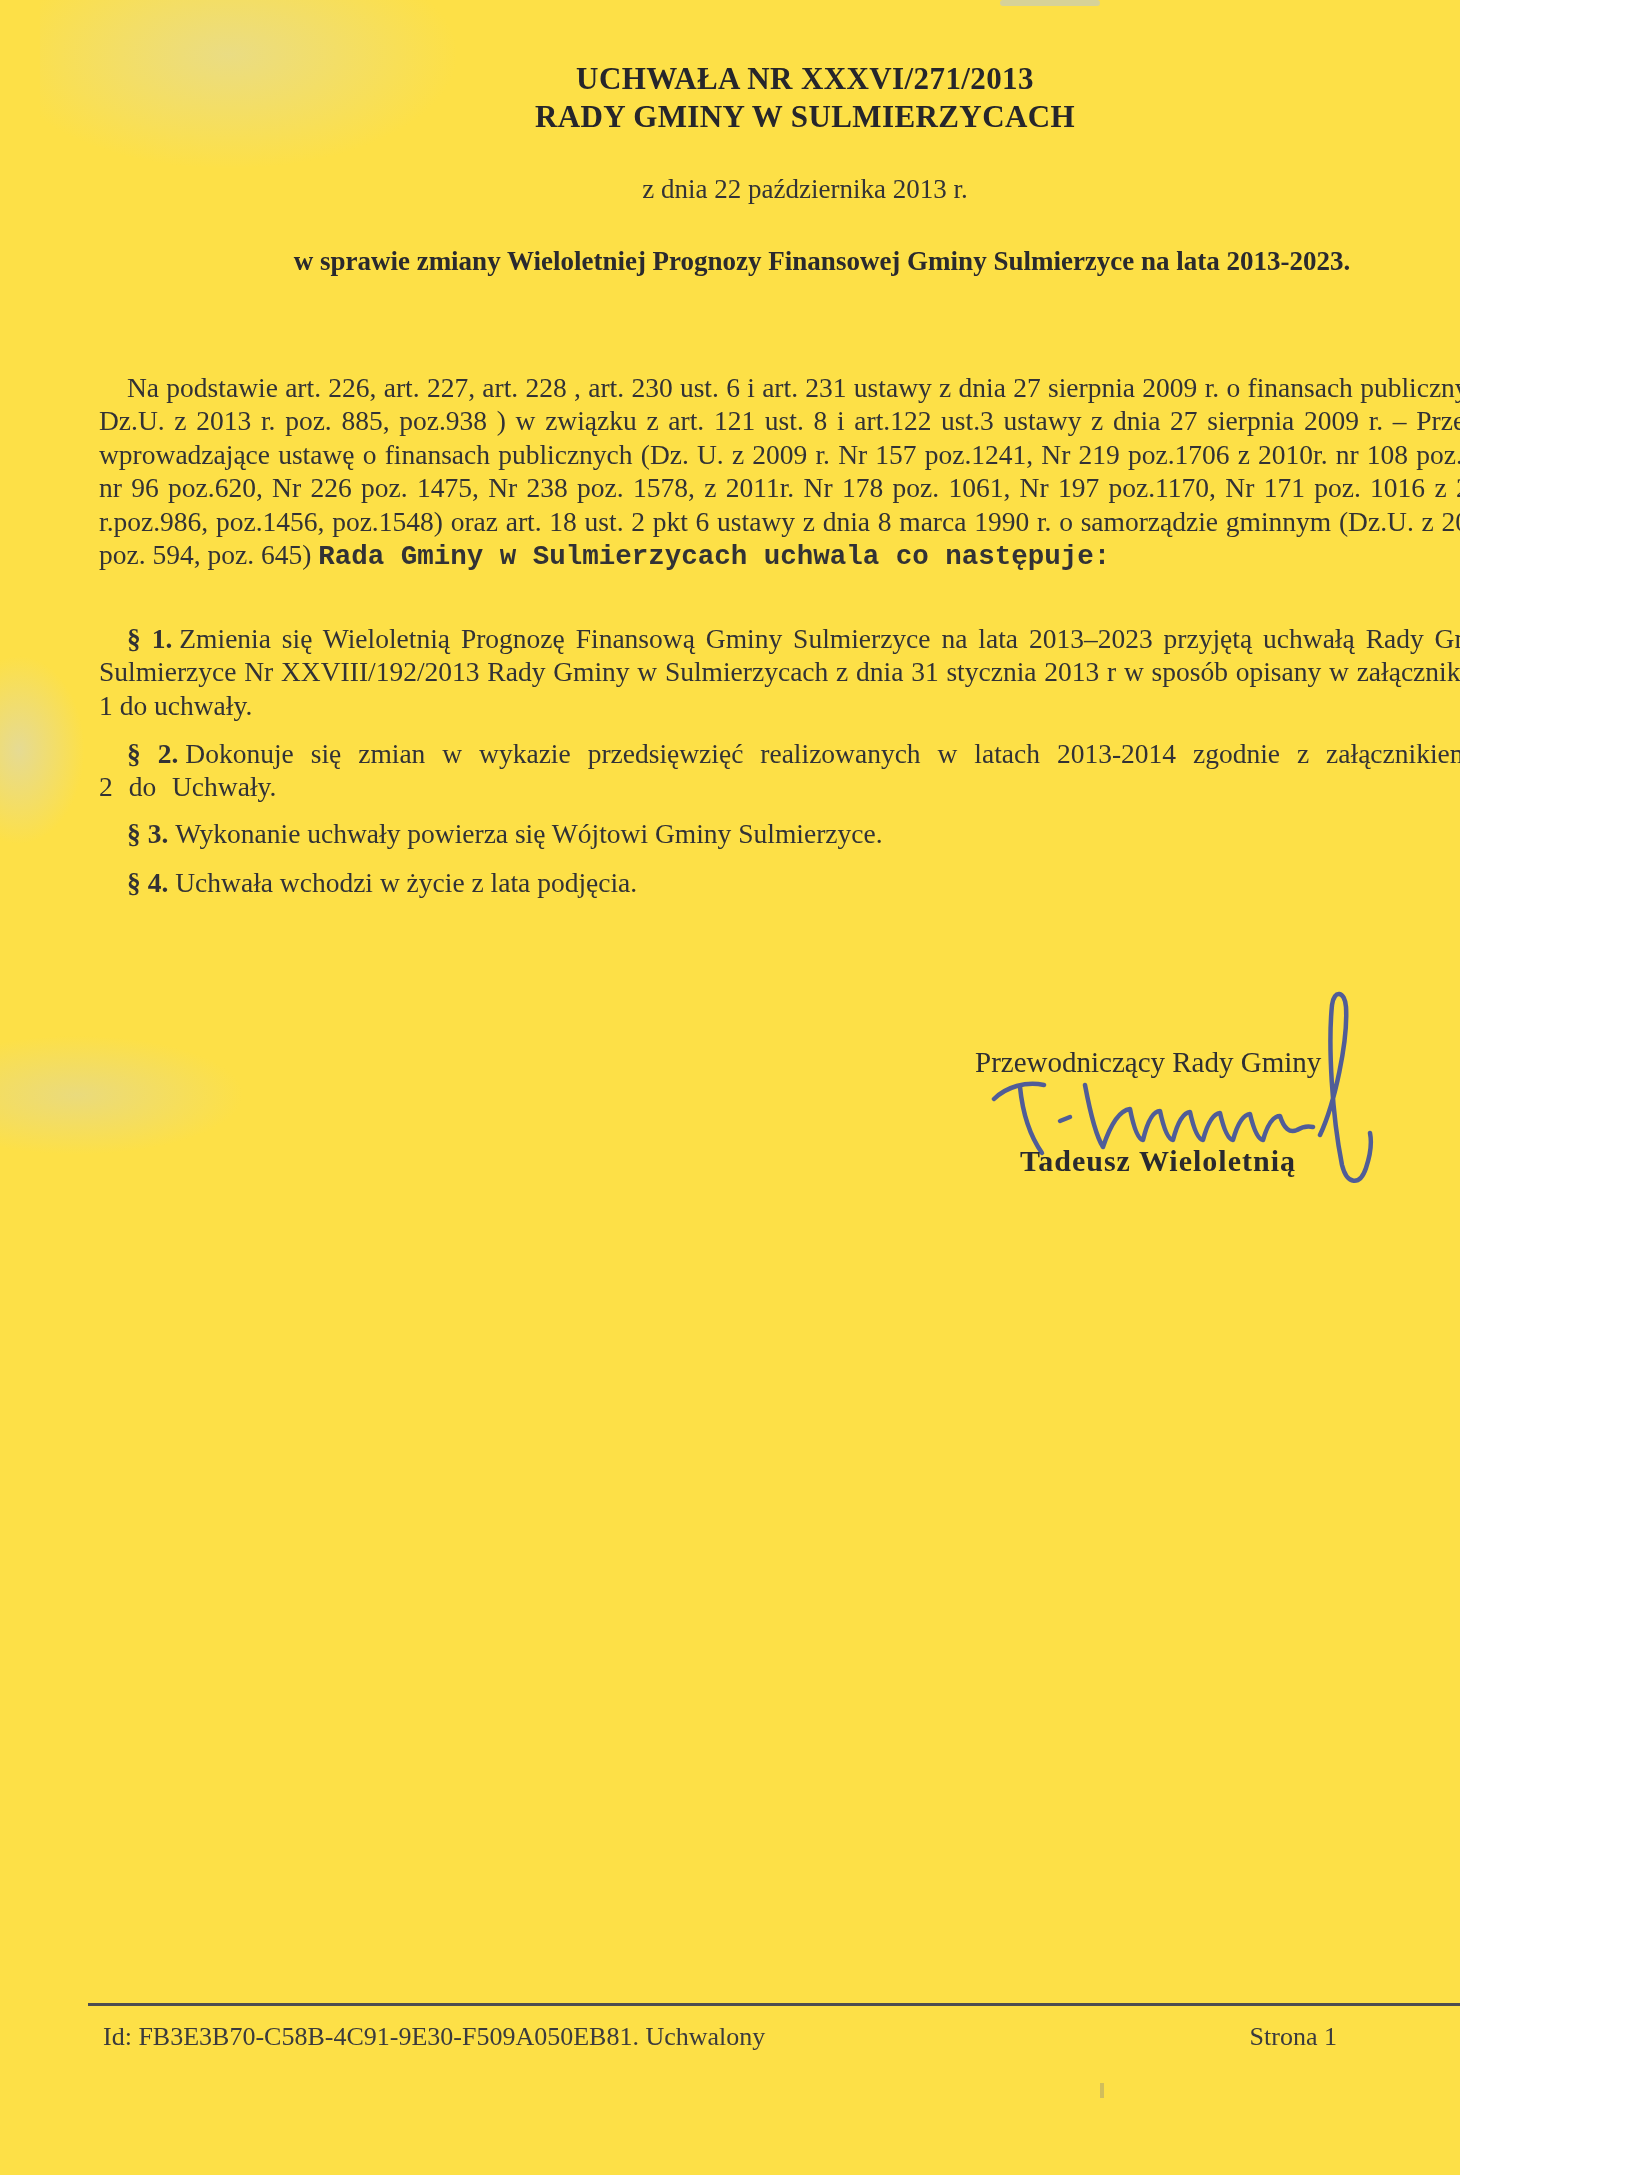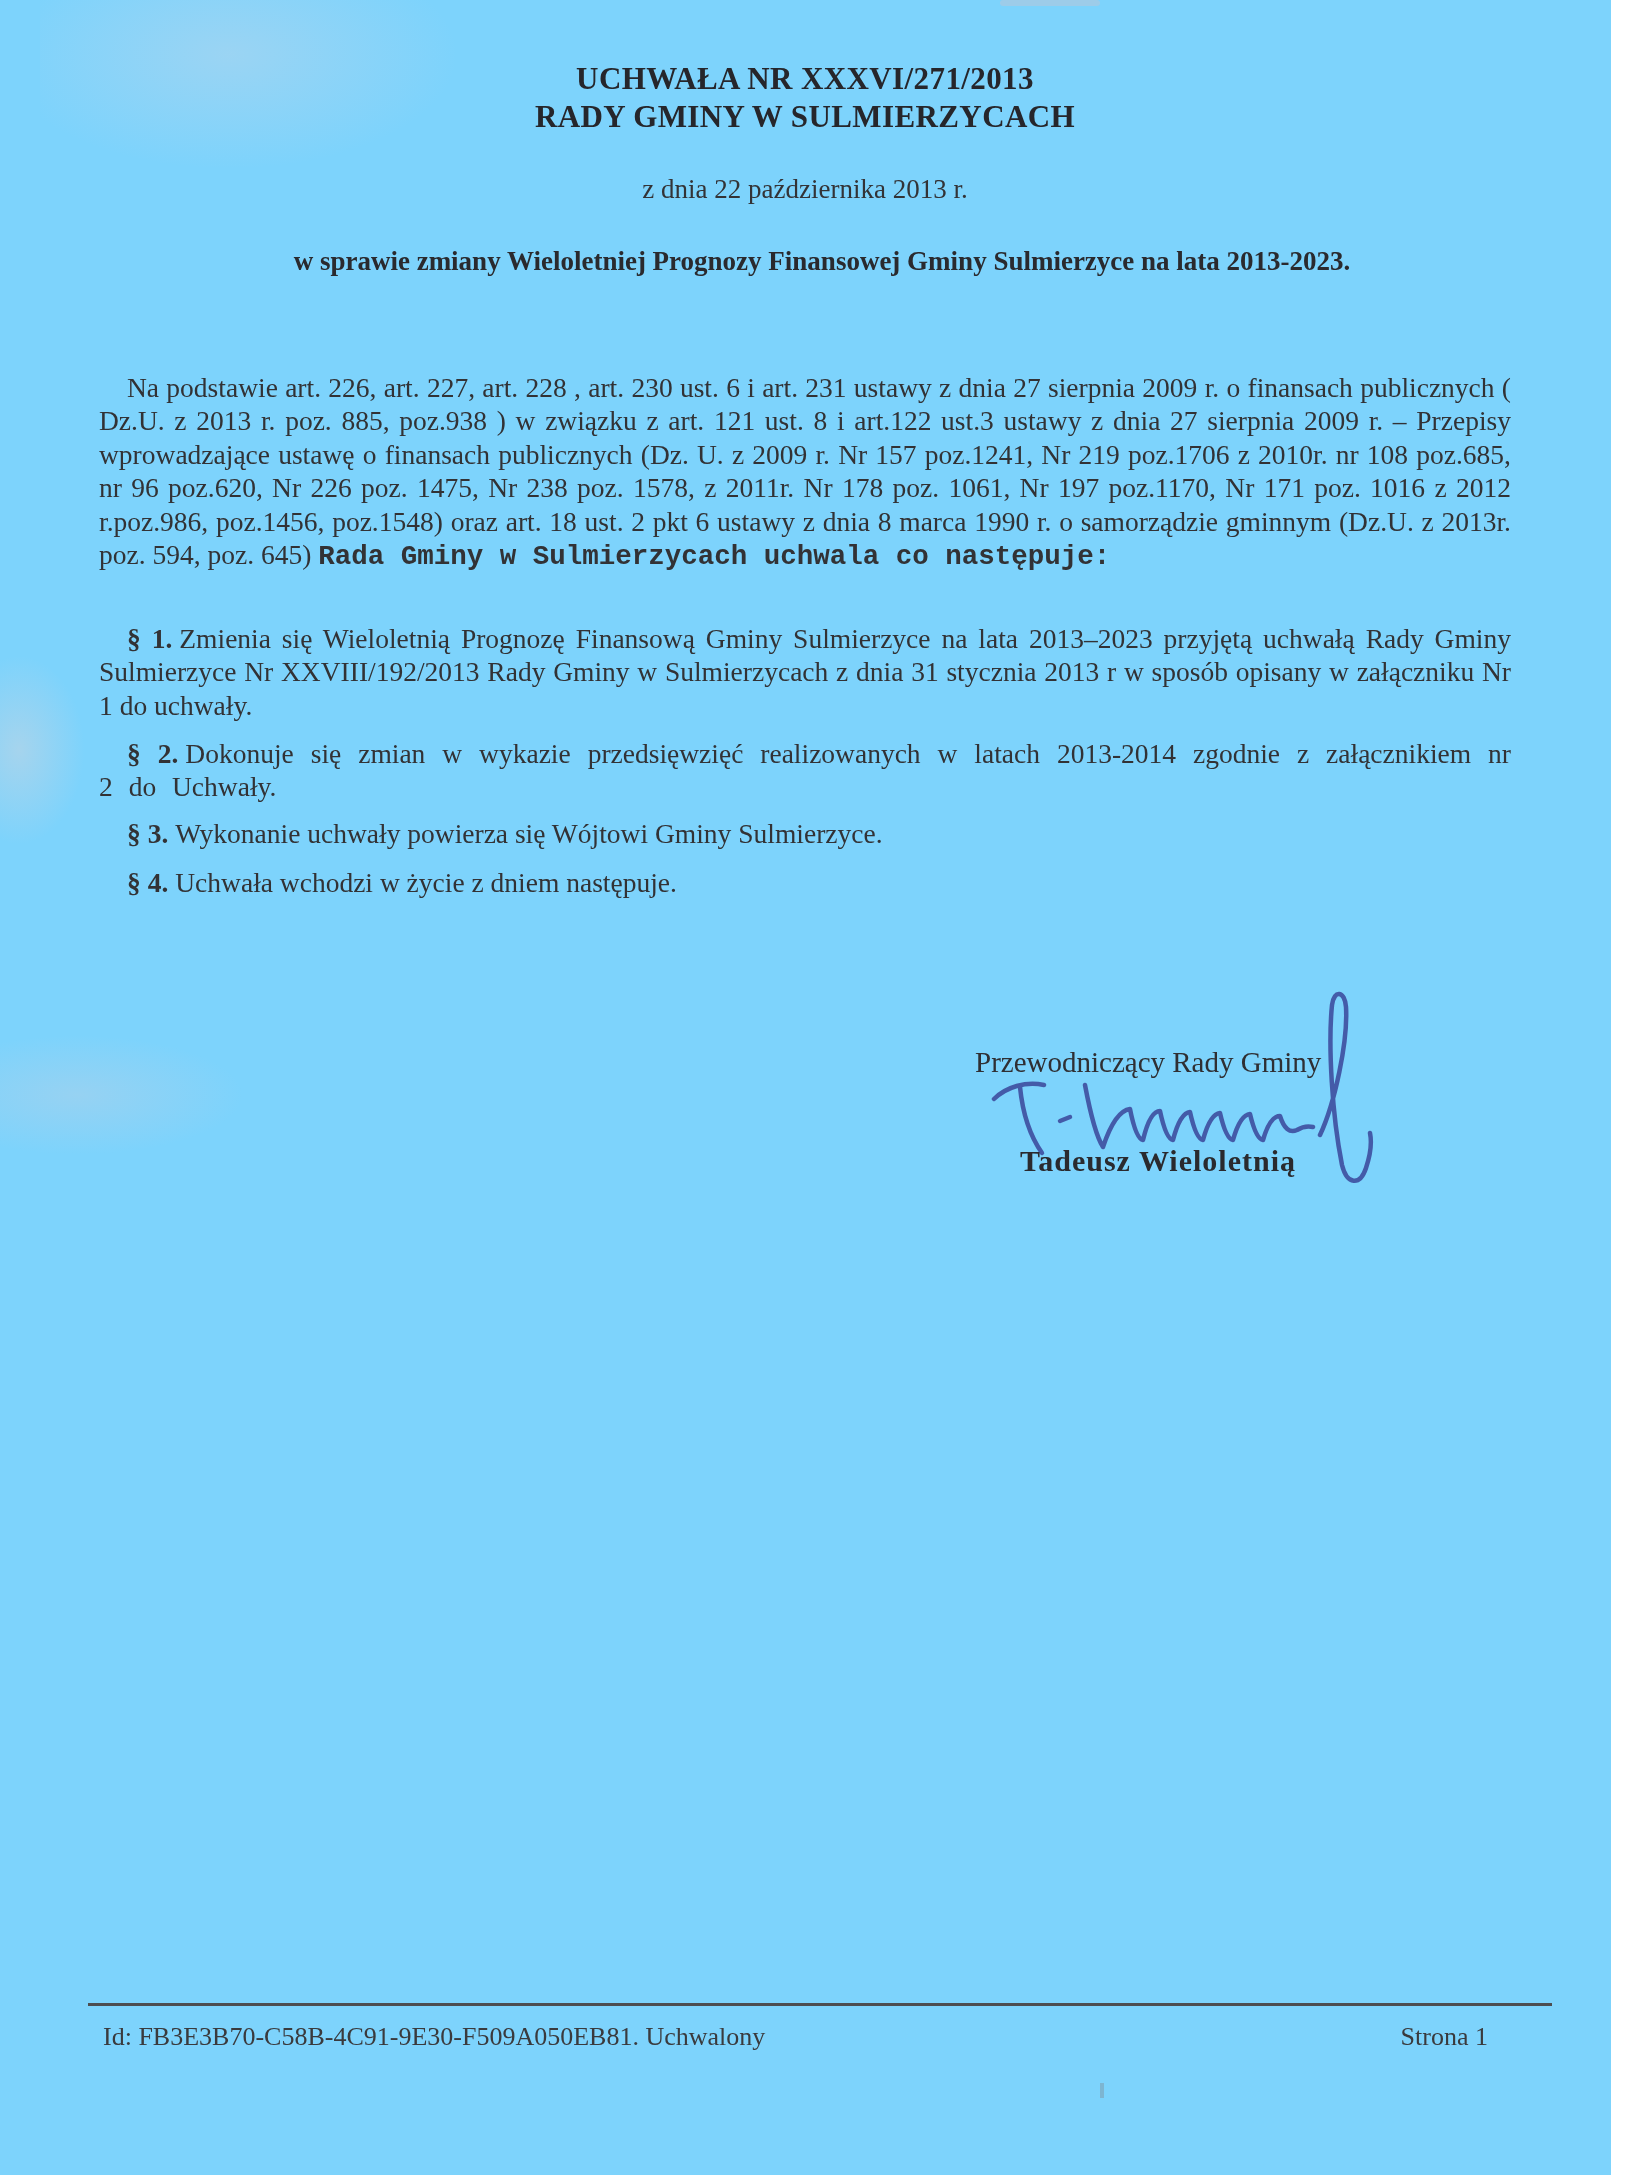--- a/index.html
+++ b/index.html
@@ -1,19 +1,19 @@
 <!DOCTYPE html>
 <html lang="pl"><head>
 <meta charset="utf-8">
 <style>
   html, body { margin:0; padding:0; background:#ffffff; }
   .page {
     position:relative;
-    width:1611px; height:2175px;
-    background:#7dd3fc;
+    width:1460px; height:2175px;
+    background:#fde047;
     overflow:hidden;
     font-family:"Liberation Serif","DejaVu Serif",serif;
     color:#2d2d30;
   }
   
   .artifact { position:absolute; pointer-events:none; }
   .a-topleft { left:40px; top:-40px; width:420px; height:210px;
     background:radial-gradient(ellipse at 45% 45%, rgba(203,214,229,0.38), rgba(203,214,229,0) 70%); }
   .a-topspeck { left:1000px; top:0; width:100px; height:6px; border-radius:3px;
     background:rgba(184,198,216,0.55); }
@@ -94,21 +94,21 @@
   <div class="doc-subject">w sprawie zmiany Wieloletniej Prognozy Finansowej Gminy Sulmierzyce na lata 2013-2023.</div>
 
   <p class="para legal"><span>Na podstawie art. 226, art. 227, art. 228 , art. 230 ust. 6  i art. 231 ustawy z dnia 27 sierpnia 2009 r. o finansach publicznych ( Dz.U. z 2013 r. poz. 885, poz.938 ) w związku z art. 121 ust. 8 i art.122 ust.3 ustawy z dnia 27 sierpnia 2009 r. – Przepisy wprowadzające ustawę o finansach publicznych (Dz. U. z 2009 r. Nr 157 poz.1241, Nr 219 poz.1706 z 2010r. nr 108 poz.685, nr 96 poz.620, Nr 226 poz. 1475, Nr 238 poz. 1578, z 2011r. Nr 178 poz. 1061, Nr 197 poz.1170, Nr 171 poz. 1016 z 2012 r.poz.986, poz.1456, poz.1548) oraz art. 18 ust. 2 pkt 6 ustawy z dnia 8 marca 1990 r. o samorządzie gminnym (Dz.U. z 2013r. poz. 594, poz. 645)</span> <span class="bold">Rada Gminy w Sulmierzycach uchwala co następuje:</span></p>
 
   <p class="para sec1"><span class="marker">§ 1.</span><span>Zmienia się Wieloletnią Prognozę Finansową Gminy Sulmierzyce na lata 2013–2023 przyjętą uchwałą Rady Gminy Sulmierzyce Nr XXVIII/192/2013 Rady Gminy w Sulmierzycach z dnia 31 stycznia 2013 r w sposób opisany w załączniku Nr 1  do uchwały.</span></p>
 
   <p class="para sec2"><span class="marker">§ 2.</span><span>Dokonuje się zmian w wykazie przedsięwzięć realizowanych w latach 2013-2014 zgodnie z załącznikiem nr 2  do Uchwały.</span></p>
 
   <p class="para sec3"><span class="marker">§ 3.</span><span>Wykonanie uchwały powierza się Wójtowi Gminy Sulmierzyce.</span></p>
 
-  <p class="para sec4"><span class="marker">§ 4.</span><span>Uchwała wchodzi w życie z dniem następuje.</span></p>
+  <p class="para sec4"><span class="marker">§ 4.</span><span>Uchwała wchodzi w życie z lata podjęcia.</span></p>
 
   <div class="sig-role">Przewodniczący Rady Gminy</div>
 
   <svg class="sig-ink" viewBox="0 0 445 220" xmlns="http://www.w3.org/2000/svg">
     <g fill="none" stroke="#3e4fa0" stroke-width="4.5" stroke-linecap="round" stroke-linejoin="round" opacity="0.9">
       <path d="M14,116 C26,104 46,98 64,102"></path>
       <path d="M40,104 C42,124 48,150 62,170"></path>
       <path d="M80,138 L90,134"></path>
       <path d="M105,102 Q114,150 123,164 Q135,128 150,126 Q156,156 163,157 Q170,128 180,128 Q186,156 193,157 Q200,130 210,129 Q216,156 223,157 Q230,131 240,130 Q246,156 253,157 Q260,132 270,131 Q276,156 283,157 Q290,133 300,133 Q306,152 317,147 Q325,142 333,144"></path>
       <path d="M340,152 C355,120 368,58 366,24 C365,8 354,6 352,22 C348,62 352,132 362,182 C367,202 380,203 386,185 C390,173 392,160 390,150"></path>

